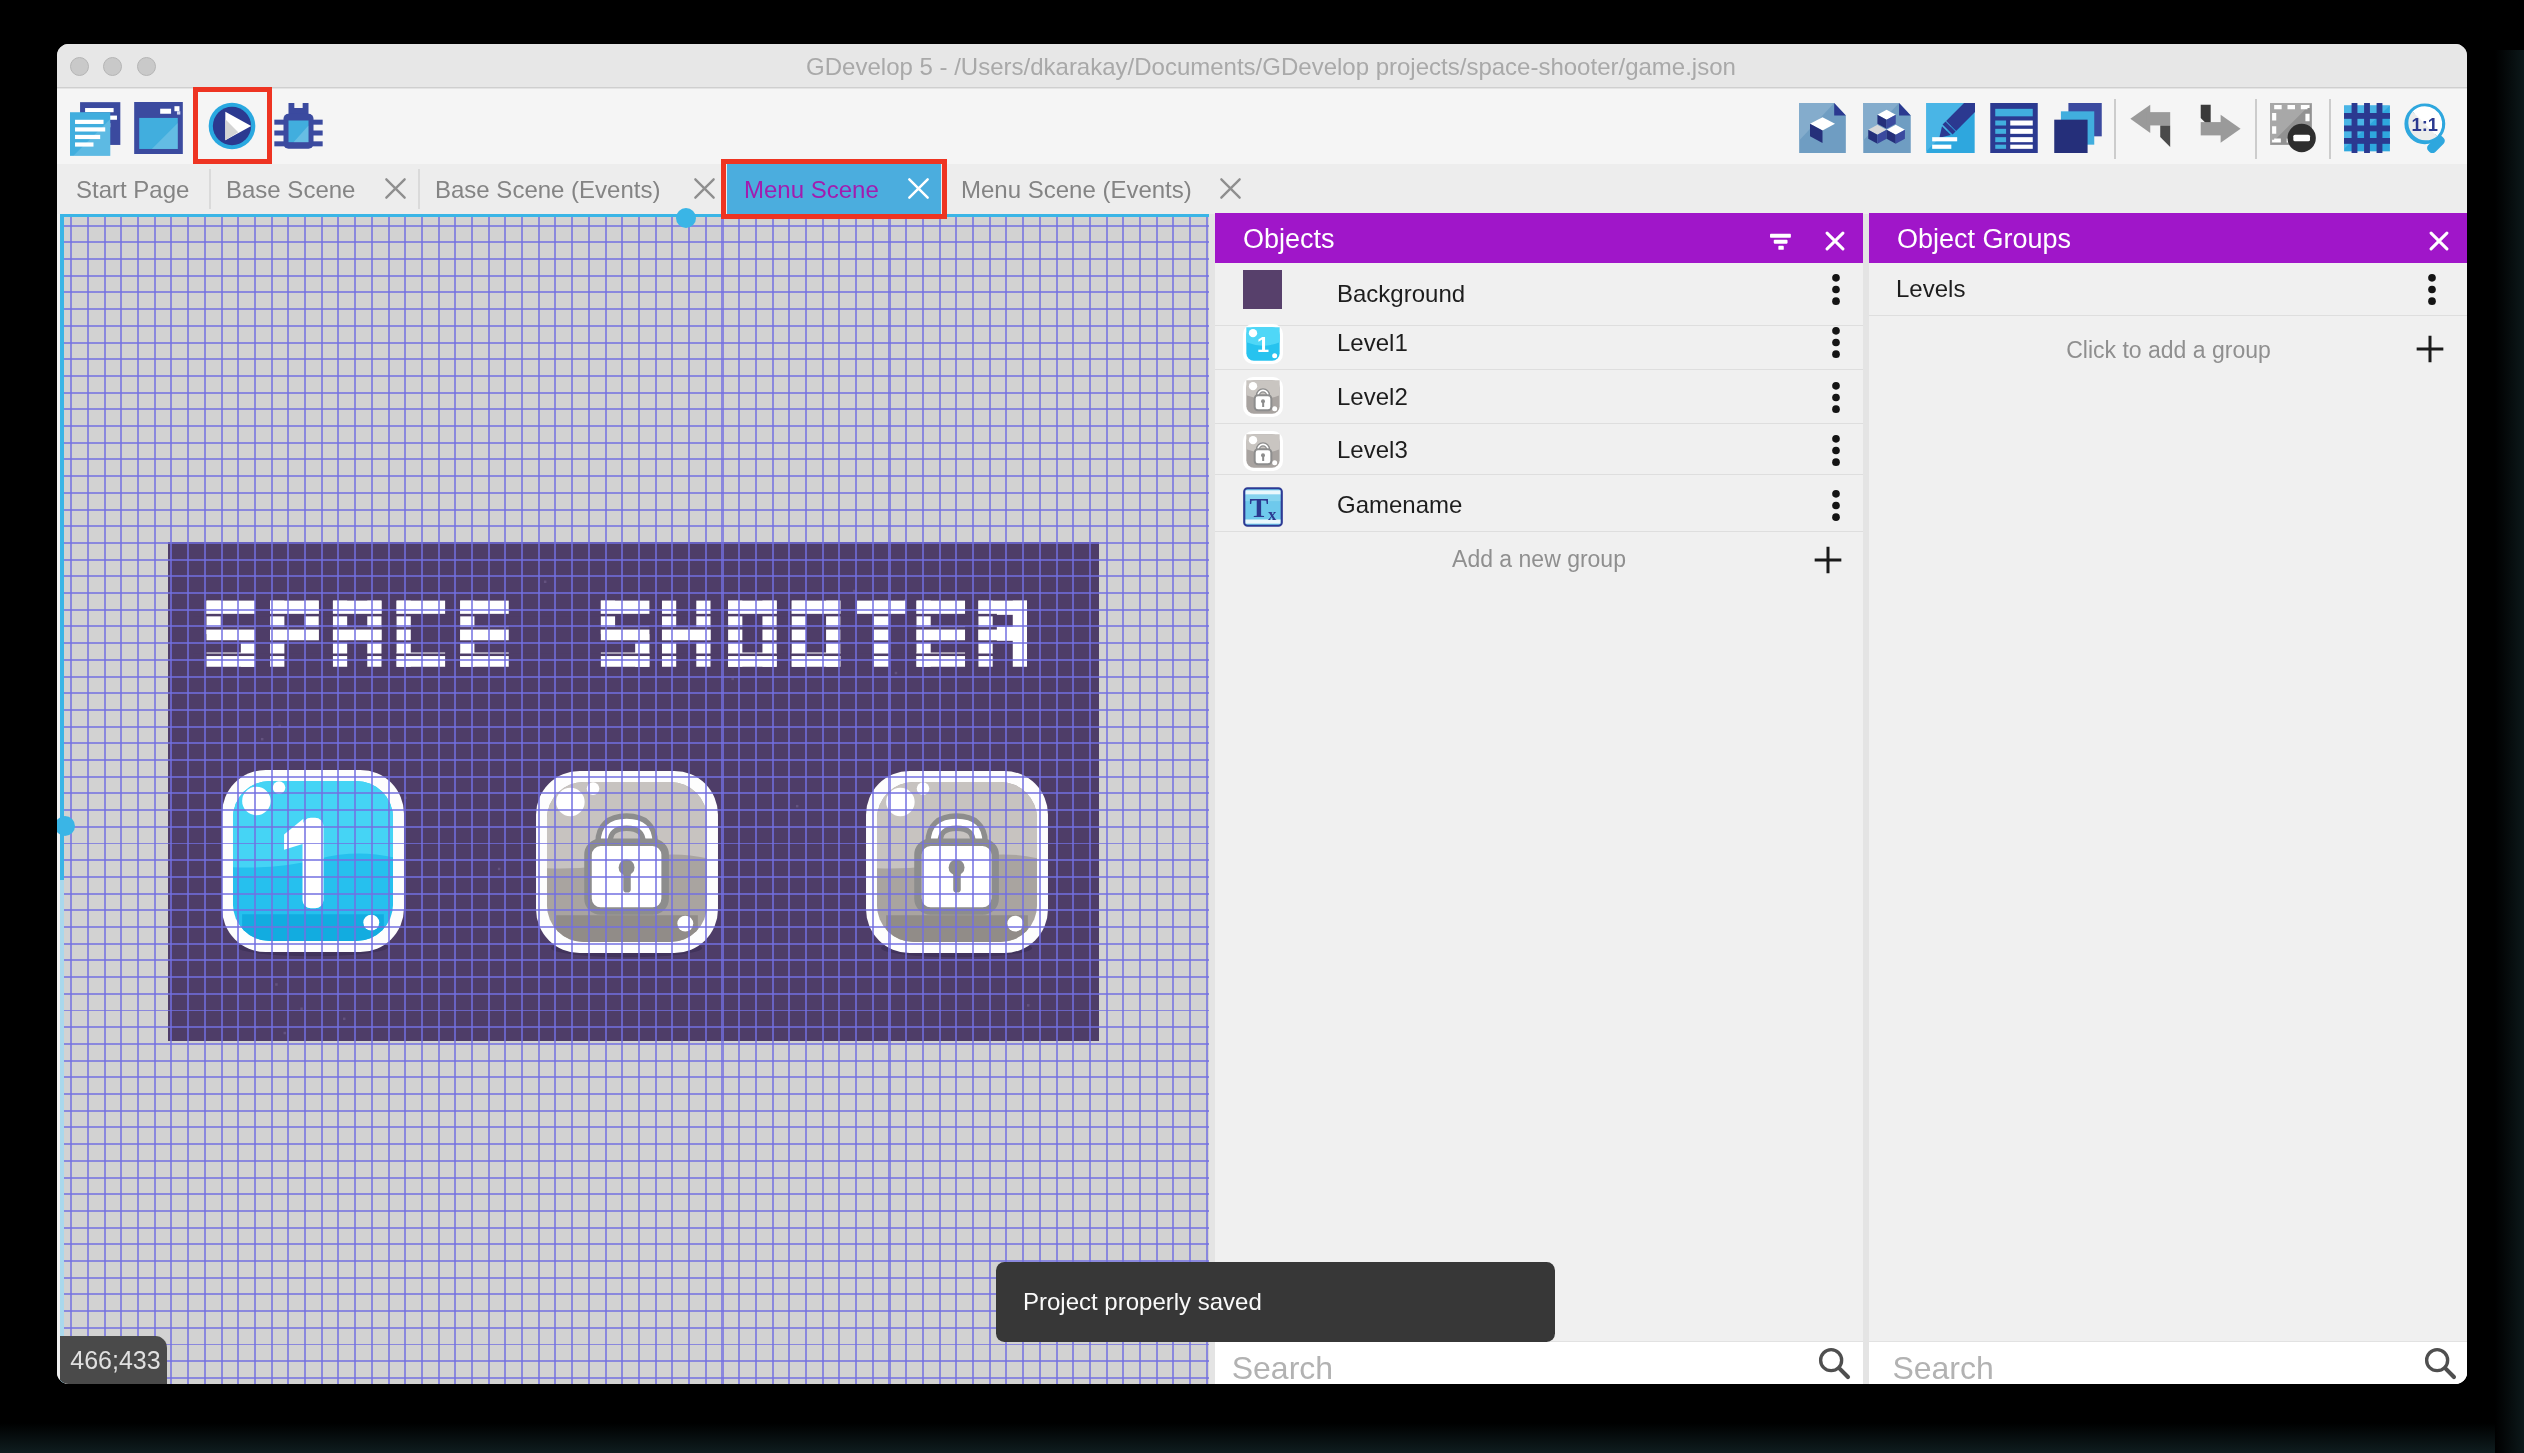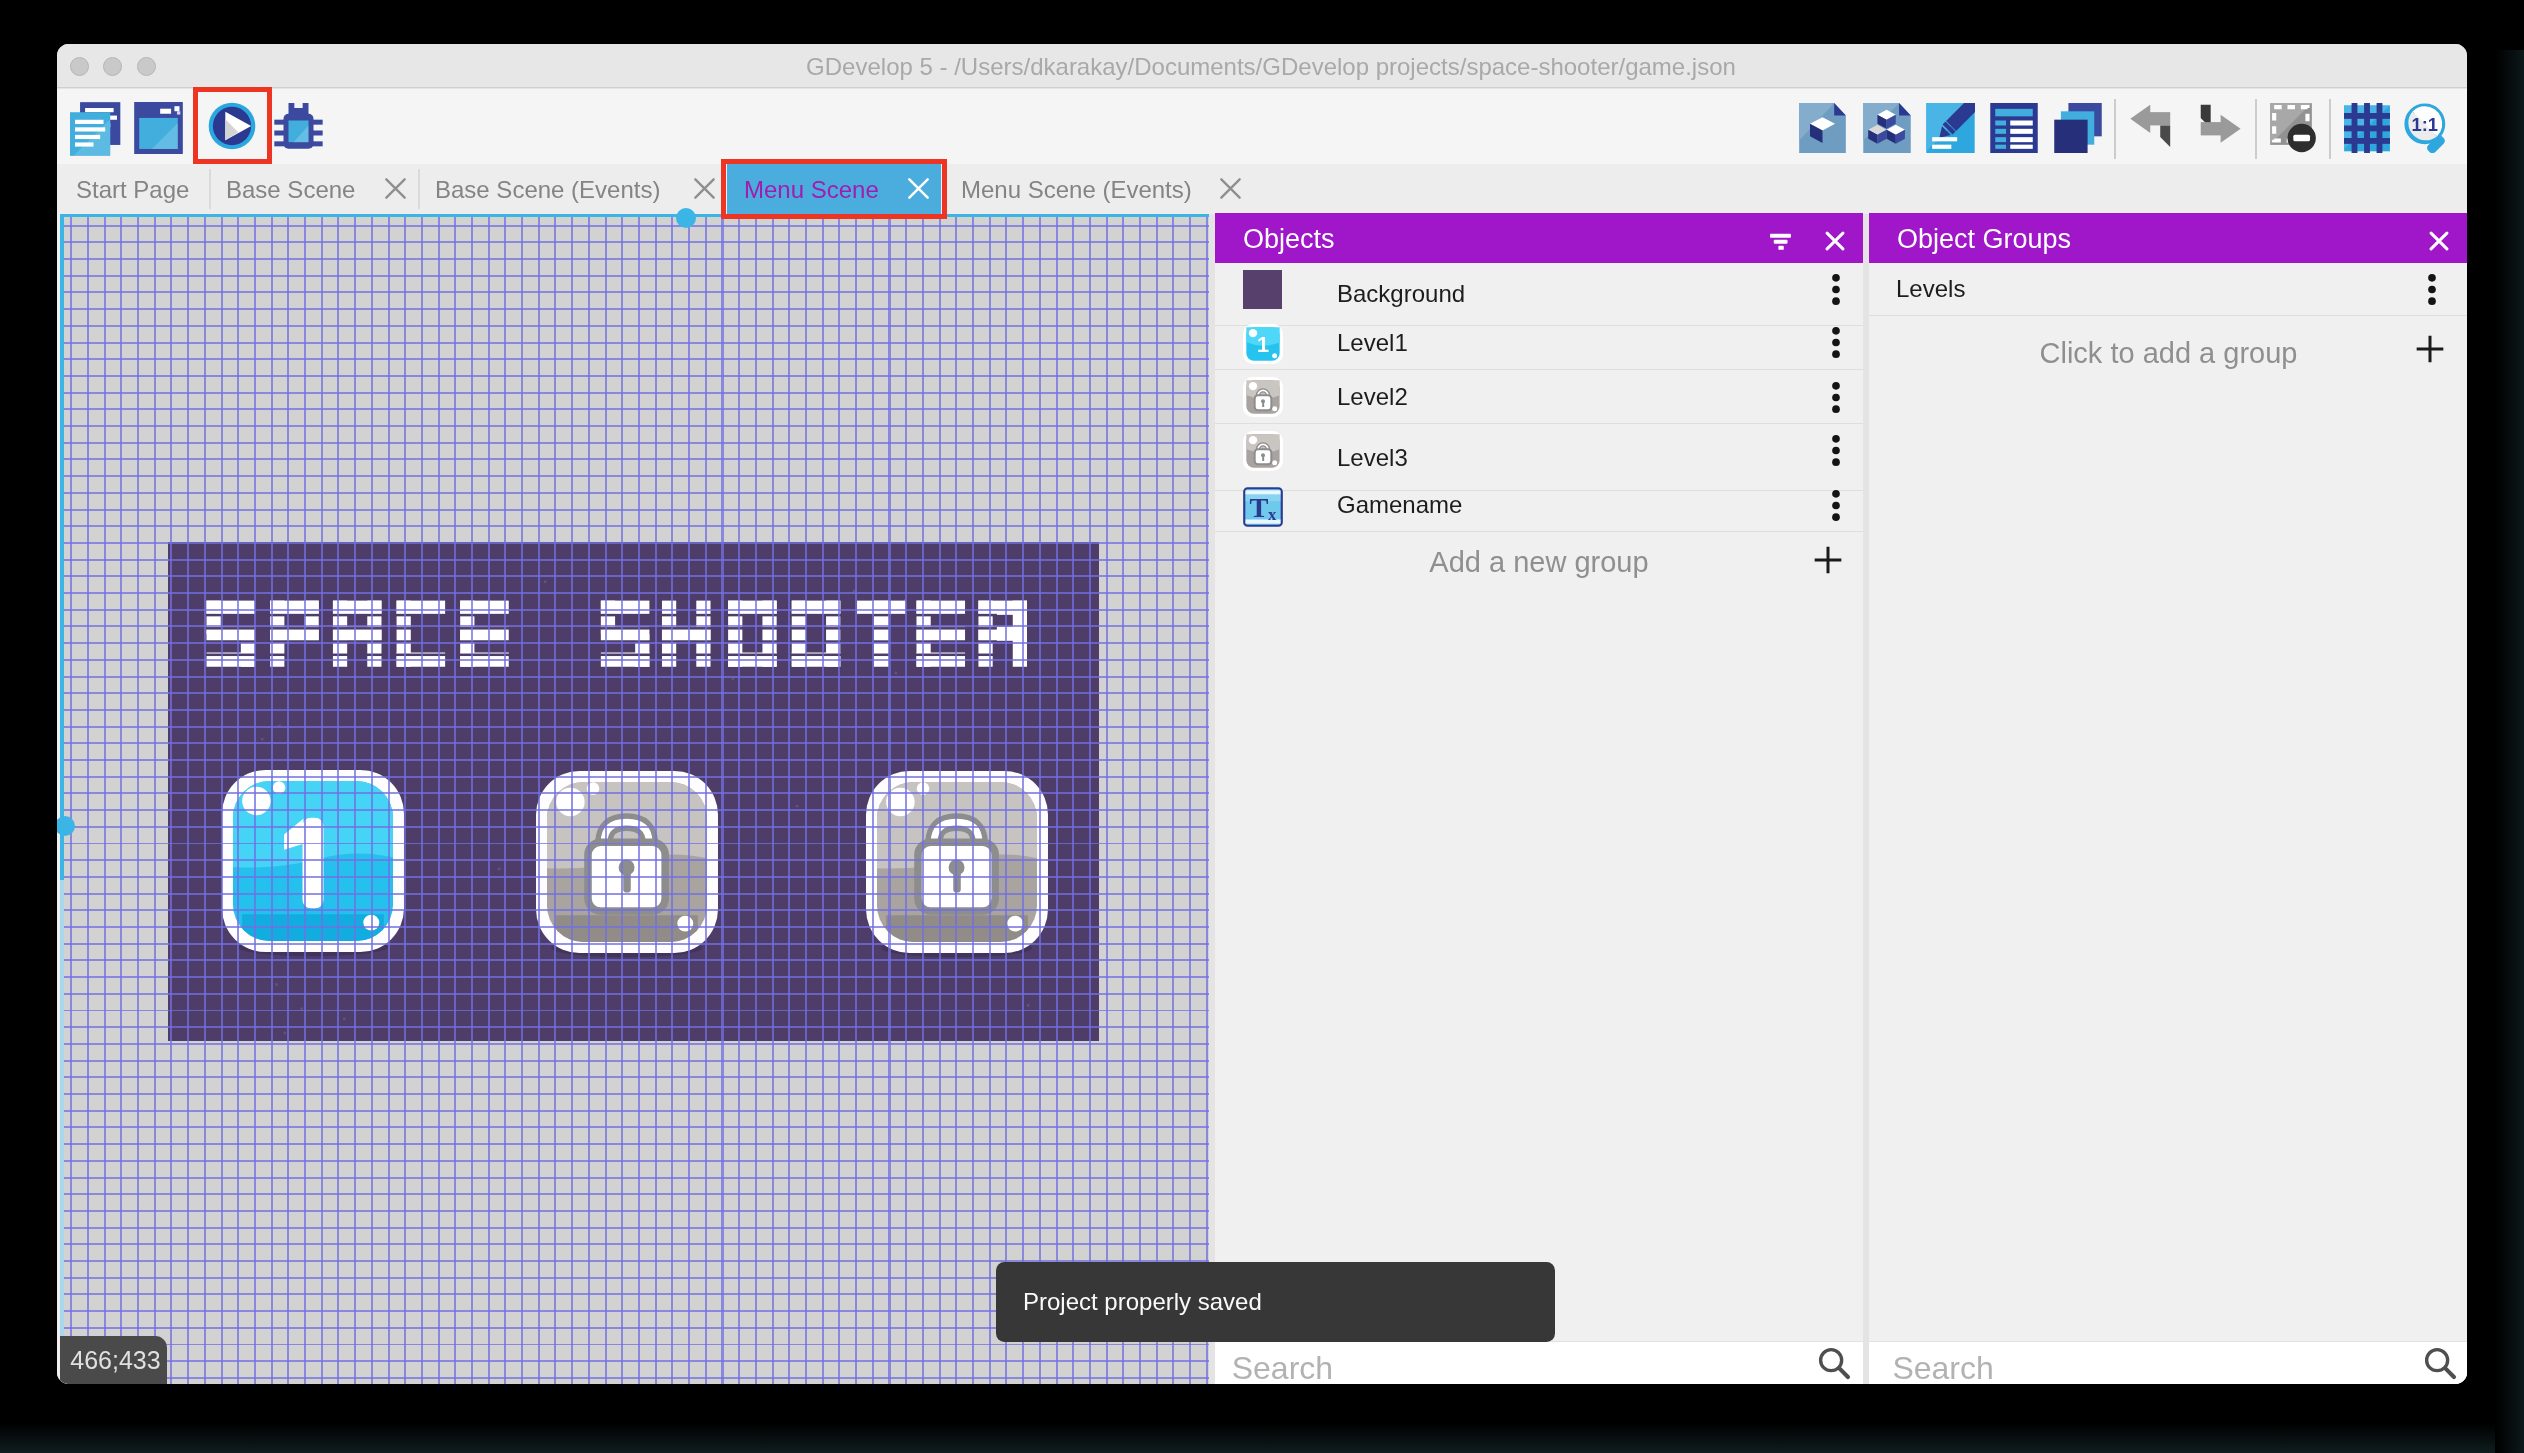--- a/index.html
+++ b/index.html
@@ -45,21 +45,21 @@
 
   
   .panel { background:#f0f0f0; }
   #objects-panel { left:1158px; top:169px; width:648px; height:1171px; }
   #groups-panel { left:1812px; top:169px; width:599px; height:1171px; }
   .phead { position:absolute; left:0; top:0; width:100%; height:50px; background:#a016c9; }
   .phead .ptitle { position:absolute; left:28px; top:0; height:50px; line-height:52px; font-size:27px; color:#fff; }
   .row { position:absolute; left:0; width:100%; border-bottom:1.7px solid #dedede; }
   .rowtext { position:absolute; left:122px; top:0; height:100%; display:flex; align-items:center;
     font-size:24px; color:#1d1d1d; }
-  .grayc { color:#8f8f8f; font-size:29px; }
+  .grayc { color:#8f8f8f; font-size:23px; }
   .search { position:absolute; left:0; top:1128px; width:100%; height:43px; background:#ffffff;
     border-top:0.8px solid #e2e2e2; color:#b2b2b2; font-size:32px; }
   .search span { position:absolute; top:8.4px; }
 
   
   #toast { left:939px; top:1218px; width:559px; height:80px; background:#373737; border-radius:8.4px;
     color:#fafafa; font-size:24px; z-index:40; }
   #toast span { position:absolute; left:27px; top:26px; }
 </style>
 </head>
@@ -431,21 +431,21 @@
       </div>
     <div class="row" style="top:50px; height:63px;">
         <div class="rowtext">Background</div>
       </div>
     <div class="row" style="top:103px; height:54px;">
         <div class="rowtext">Level1</div>
       </div>
     <div class="row" style="top:157px; height:54px;">
         <div class="rowtext">Level2</div>
       </div>
-    <div class="row" style="top:212px; height:66px;">
+    <div class="row" style="top:212px; height:50px;">
         <div class="rowtext">Level3</div>
       </div>
     <div class="row" style="top:265px; height:54px;">
         <div class="rowtext">Gamename</div>
       </div>
     <div class="grayc" style="position:absolute; left:0; top:333px; width:100%; text-align:center;">Add a new group</div>
     <div class="search">
         <span style="left:16.7px;">Search</span>
       </div>
 

